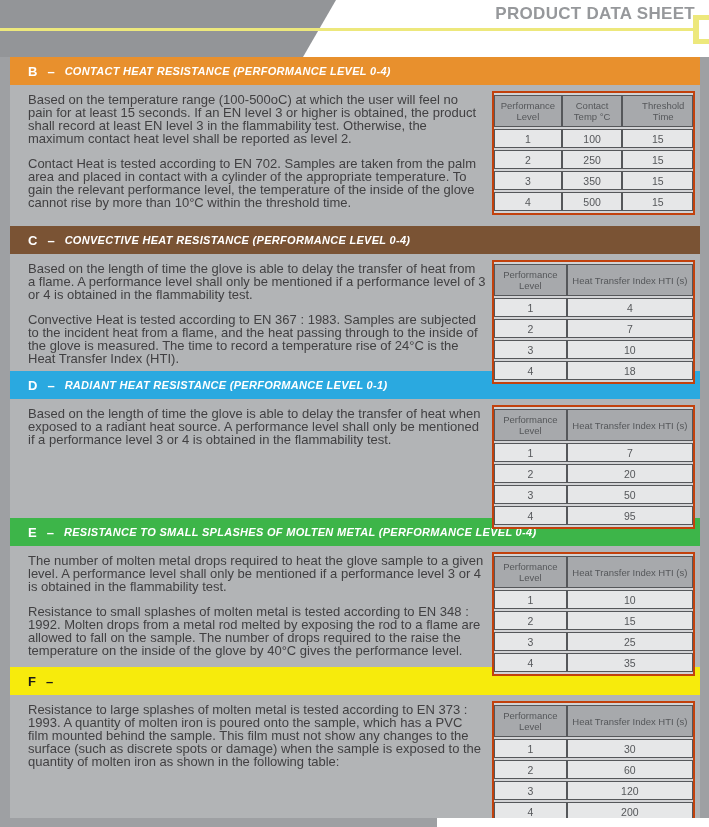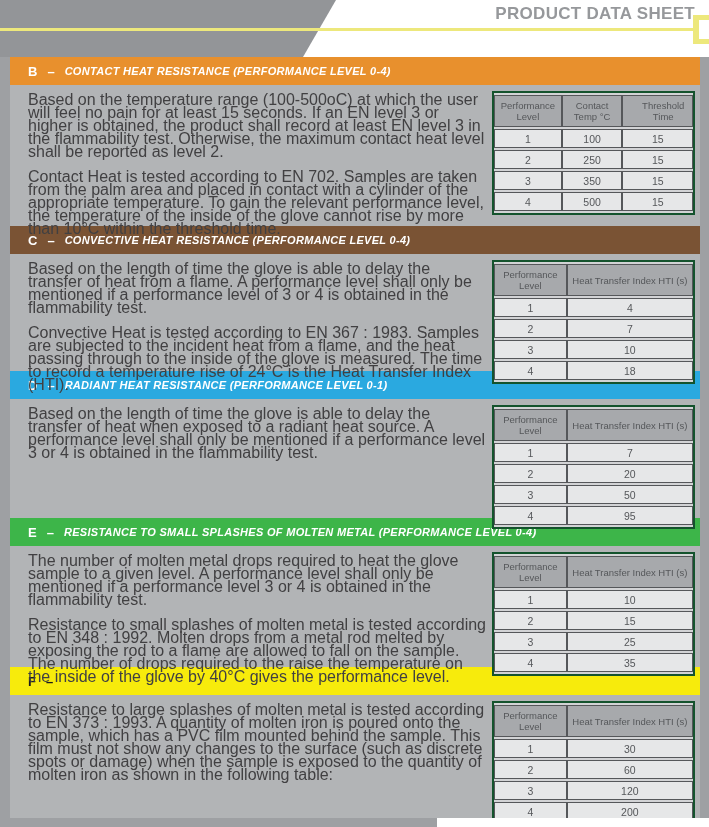--- a/index.html
+++ b/index.html
@@ -39,27 +39,27 @@
   .sec-title{font-size:11px;font-weight:bold;letter-spacing:.3px;font-style:italic;}
   .sec-b{background:#E8902D;}
   .sec-c{background:#7A5334;}
   .sec-d{background:#2AA9E0;}
   .sec-e{background:#3DB549;}
   .sec-f{background:#F7EB0C;}
   .sec-f .sec-letter,.sec-f .sec-dash,.sec-f .sec-title{color:#1A1A1A;}
   .sec-body{position:relative;}
   .text-col{
     position:absolute;left:18px;top:8px;width:458px;
-    font-size:16px;line-height:13px;color:#414042;
+    font-size:13px;line-height:13px;color:#414042;
   }
   .text-col p{margin:0 0 12px 0;}
   
   .ptable{
     position:absolute;right:5px;top:6px;width:203px;
-    border:2px solid #14532d;
+    border:2px solid #c2410c;
     border-collapse:separate;border-spacing:0 2px;
     background:#D2D3D5;
     table-layout:fixed;
   }
   .ptable th{
     background:#A7A9AC;color:#55575A;font-weight:normal;
     font-size:9.5px;line-height:11px;height:28px;
     border:1px solid #55575A;text-align:center;padding:1px;
   }
   .ptable td{

